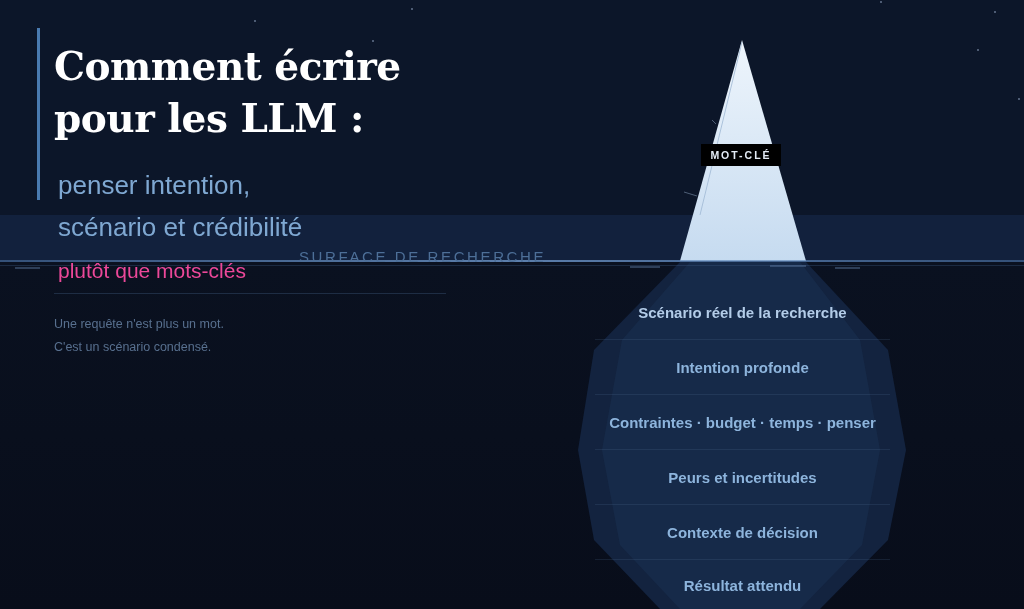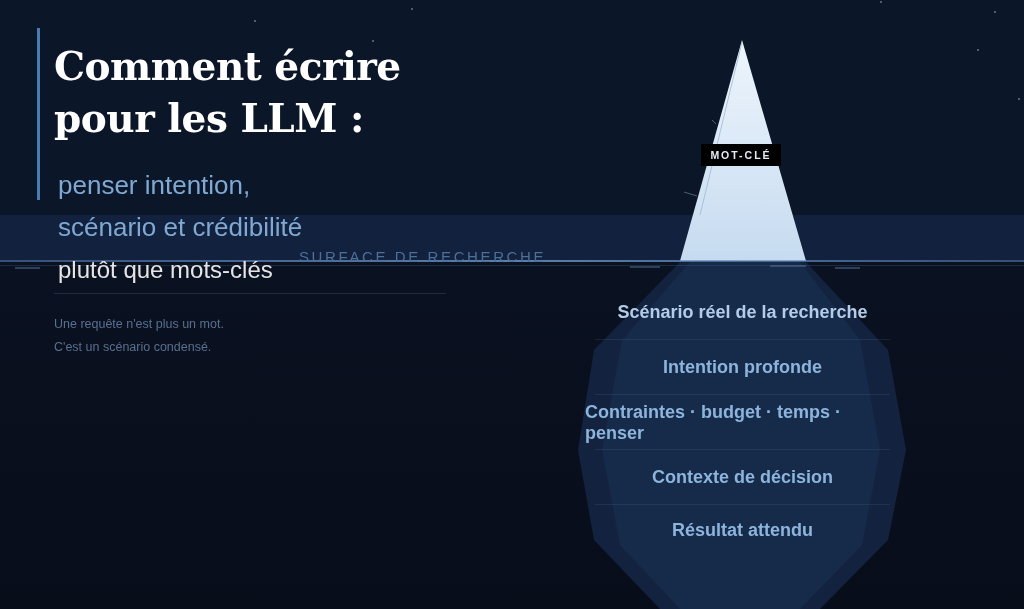--- a/index.html
+++ b/index.html
@@ -39,21 +39,21 @@
     .title {
       position: absolute; left: 54px; top: 40px; margin: 0;
       font-family: "DejaVu Serif", "Liberation Serif", serif;
       font-weight: bold; font-size: 39px; line-height: 52px; color: #ffffff;
       letter-spacing: -0.5px;
     }
     .subtitle {
       position: absolute; left: 54px; top: 160px; margin: 4px;
       font-size: 26px; line-height: 42px; color: #7fa8d2; font-weight: normal;
     }
-    .subtitle .l3 { font-size: 24px; color: #e5e5e5; }
+    .subtitle .l3 { font-size: 21px; color: #ec4899; }
     .surface-label {
       position: absolute; left: 299px; top: 248px;
       font-size: 15px; letter-spacing: 2.6px; color: #4d6f98;
     }
     .divider {
       position: absolute; left: 54px; top: 293px; width: 392px; height: 1px;
       background: #1e2d44;
     }
     .intro {
       position: absolute; left: 54px; top: 313px; margin: 0;
@@ -64,21 +64,21 @@
 
     .tip-label {
       position: absolute; left: 701px; top: 144px; width: 80px; height: 22px;
       background: #000000; color: #e4ecf6; font-size: 10.5px; font-weight: bold;
       letter-spacing: 2px; text-align: center; line-height: 22px;
     }
 
     .layers { position: absolute; left: 585px; top: 285px; width: 315px; }
     .layer {
       height: 55px; display: flex; align-items: center; justify-content: center;
-      font-weight: bold; font-size: 18px; color: #8db4dc; position: relative;
+      font-weight: bold; font-size: 15px; color: #8db4dc; position: relative;
     }
     .layer:first-child { color: #b3cce8; }
     .layer .sep {
       position: absolute; left: 10px; right: 10px; bottom: 0; height: 1px;
       background: rgba(90,120,160,.18);
     }
   </style>
 </head>
 <body>
 
@@ -150,19 +150,23 @@
   </div>
   <div class="layer">
     <span>Intention profonde</span>
       <div class="sep"></div>
   </div>
   <div class="layer">
     <span>Contraintes · budget · temps · penser</span>
       <div class="sep"></div>
   </div>
   <div class="layer">
+    <span>Peurs et incertitudes</span>
+      <div class="sep"></div>
+  </div>
+  <div class="layer">
     <span>Contexte de décision</span>
       <div class="sep"></div>
   </div>
   <div class="layer" style="height:50px">
     <span>Résultat attendu</span>
   </div>
 </div>
 
 </body></html>

